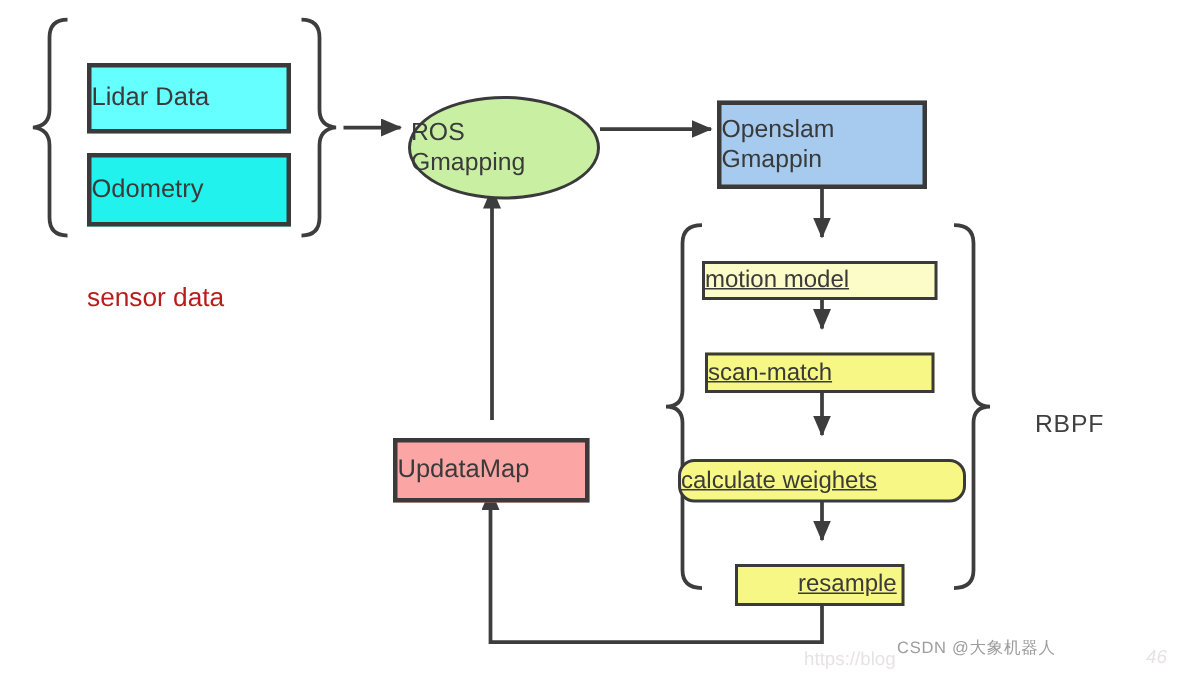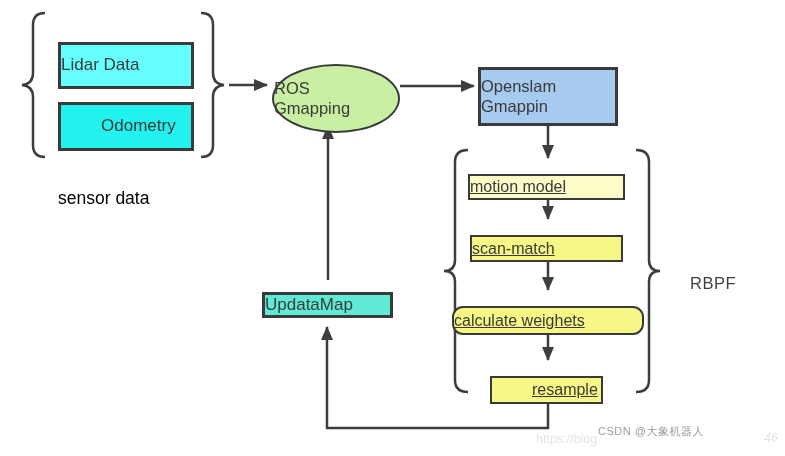--- a/index.html
+++ b/index.html
@@ -27,30 +27,30 @@
     text-align: center;
     color: #3a3a3a;
     z-index: 2;
     line-height: 1.2;
     margin-top: 12px;
   }
   .rect { border: 3px solid #3a3a3a; }
   .thinrect { border: 2.5px solid #3a3a3a; text-decoration: underline; }
 
   #lidar      { left: 58px;  top: 30px;  width: 136px; height: 47px; background: #66ffff; font-size: 17px; }
-  #odometry   { left: 58px;  top: 90px;  width: 136px; height: 49px; background: #22f2ee; font-size: 17px; padding-left: 40px; }
-  #sensorcap  { left: 58px;  top: 176px; width: 136px; font-size: 17.5px; color: #000000; }
+  #odometry   { left: 58px;  top: 90px;  width: 136px; height: 49px; background: #22f2ee; font-size: 17px; }
+  #sensorcap  { left: 58px;  top: 176px; width: 136px; font-size: 17.5px; color: #b91c1c; }
   #ellipse    { left: 272px; top: 52px;  width: 128px; height: 69px; background: #c9f0a2;
                 border: 2.5px solid #3a3a3a; border-radius: 50%; font-size: 16.5px; }
   #openslam   { left: 478px; top: 55px;  width: 140px; height: 59px; background: #a6cbee; font-size: 16.5px; }
   #step-0     { left: 468px; top: 162px; width: 157px; height: 26px; background: #fcfcc9; font-size: 16px; }
   #step-1     { left: 470px; top: 223px; width: 153px; height: 27px; background: #f7f786; font-size: 16px; }
   #step-2     { left: 452px; top: 294px; width: 192px; height: 29px; background: #f7f786; font-size: 16px; border-radius: 11px; }
   #step-3     { left: 490px; top: 364px; width: 113px; height: 28px; background: #f7f786; font-size: 16px; padding-left: 40px; }
-  #updatamap  { left: 262px; top: 280px; width: 131px; height: 26px; background: #5eead4; font-size: 17px; }
+  #updatamap  { left: 262px; top: 280px; width: 131px; height: 43px; background: #fca5a5; font-size: 17px; }
   #rbpf       { left: 690px; top: 262px; width: 60px;  font-size: 16.5px; color: #3f3f3f; letter-spacing: 0.5px; }
 
   .wm-url  { position: absolute; z-index: 3; color: #e7e3e3; font-size: 12.5px; }
   #wm-url-start { left: 536px; top: 432px; }
   #wm-url-end   { left: 764px; top: 431px; font-style: italic; }
   #wm-main { position: absolute; left: 598px; top: 424px; z-index: 4;
              color: #9c9c9c; font-size: 11px; letter-spacing: 0.5px; }
 </style>
 </head>
 <body>

